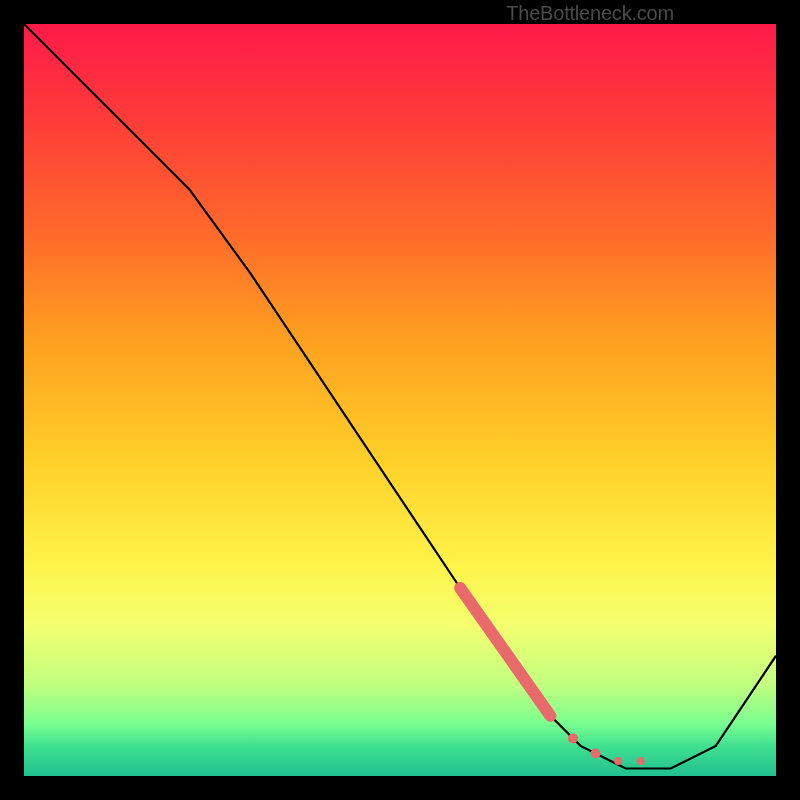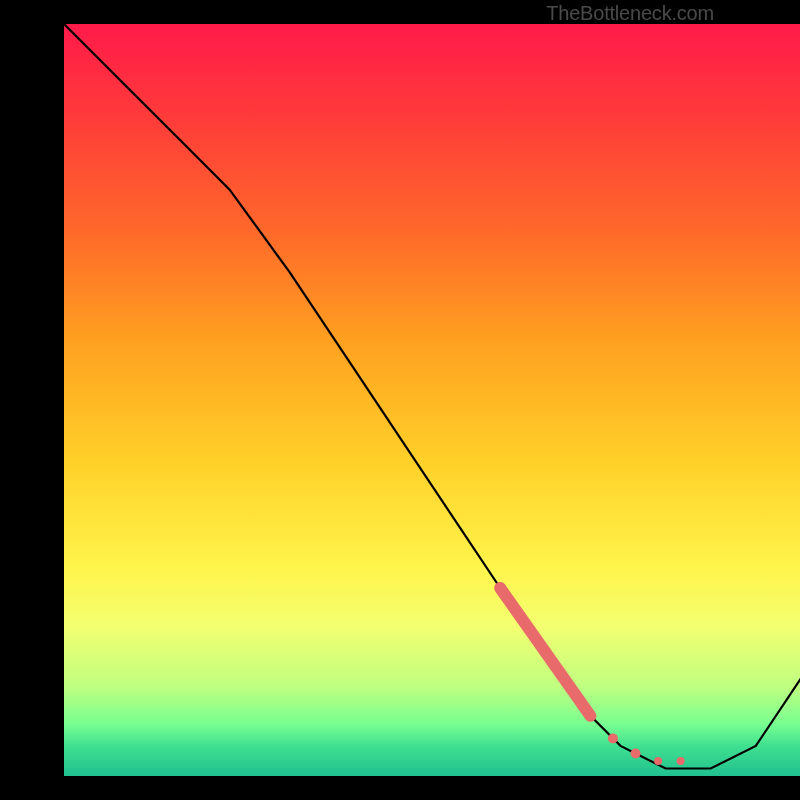--- a/index.html
+++ b/index.html
@@ -8,21 +8,20 @@
     background: #000;
     width: 800px;
     height: 800px;
     overflow: hidden;
     font-family: Arial, sans-serif;
   }
   .chart-container {
     position: relative;
     width: 700px;
     height: 800px;
-    margin-left: 40px;
   }
   .plot-area {
     position: absolute;
     left: 24px;
     top: 24px;
     width: 752px;
     height: 752px;
     background: linear-gradient(to bottom,
       #ff1a4a 0%,
       #ff3a3a 12%,

